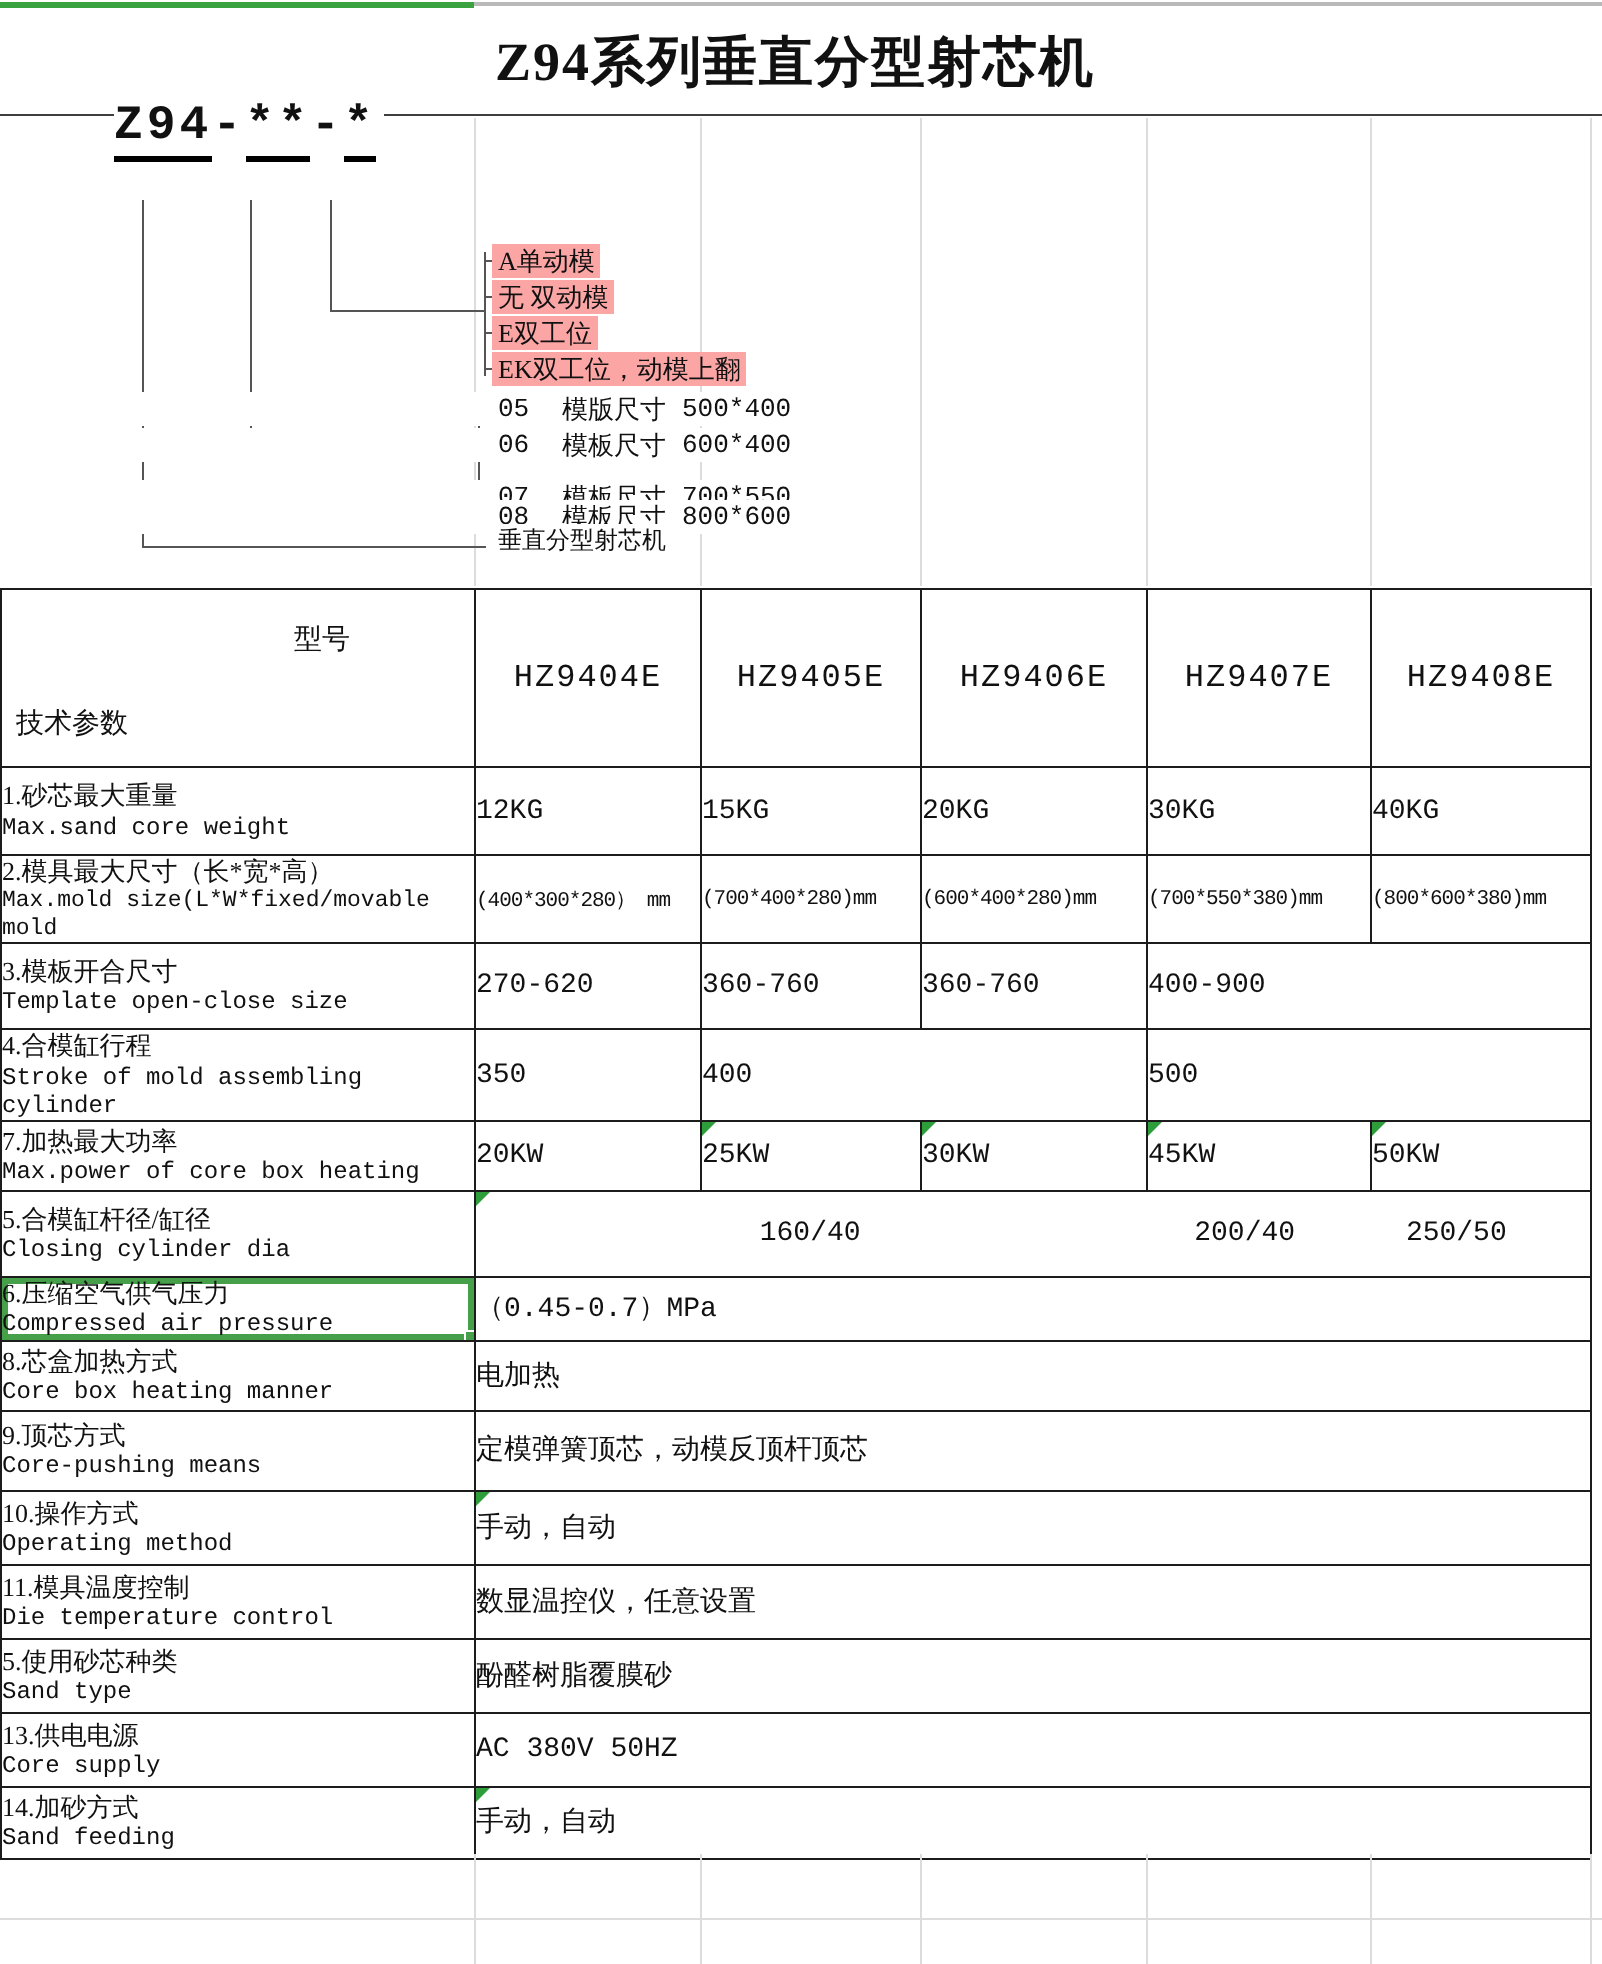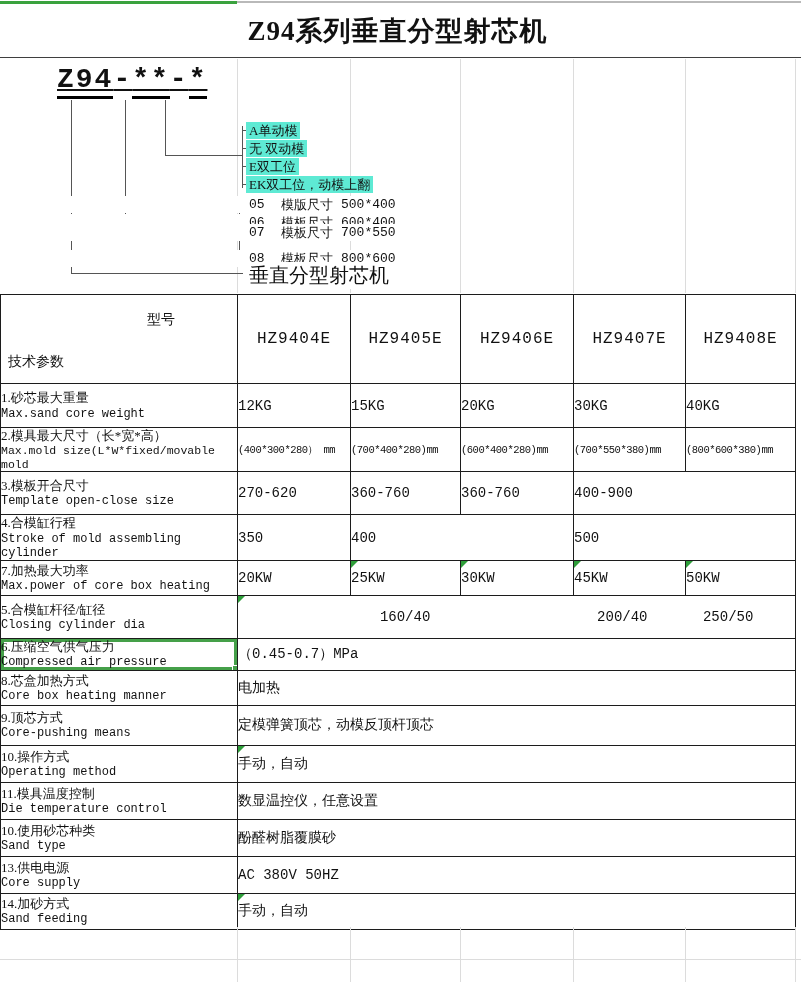--- a/index.html
+++ b/index.html
@@ -12,28 +12,28 @@
   .top-green{position:absolute;left:0;top:1px;width:237px;height:3px;background:#3aa23e;}
   .top-gray{position:absolute;left:237px;top:1px;width:564px;height:2px;background:#b9b9b9;}
   .title-row{position:absolute;left:0;top:4px;width:795px;height:53px;display:flex;align-items:center;justify-content:center;}
   .title{font-size:27px;font-weight:bold;letter-spacing:1px;text-align:right;}
   .title-underline{position:absolute;left:0;top:57px;width:801px;height:1px;background:#3f3f3f;}
   
   .grid-v{position:absolute;width:1px;background:#dcdcdc;}
   .grid-h{position:absolute;height:1px;background:#dcdcdc;}
   
   .dline{position:absolute;background:#555;}
-  .code{position:absolute;left:57px;top:64px;font-size:28px;font-weight:bold;letter-spacing:2px;background:#fff;padding-right:4px;text-decoration:underline;}
+  .code{position:absolute;left:57px;top:50px;font-size:24px;font-weight:bold;letter-spacing:2px;background:#fff;padding-right:4px;}
   .code .u{border-bottom:3px solid #000;padding-bottom:1px;}
-  .d-item{position:absolute;font-size:13px;line-height:17px;background:#5eead4;padding:0 3px;white-space:nowrap;}
+  .d-item{position:absolute;font-size:13px;line-height:17px;background:#fca5a5;padding:0 3px;white-space:nowrap;}
   .d-size-row{position:absolute;font-size:13px;line-height:17px;background:#fff;white-space:nowrap;}
   .d-size-row .c1{position:absolute;left:249px;}
   .d-size-row .c2{position:absolute;left:281px;}
   .d-size-row .c3{position:absolute;left:341px;}
-  .base-label{position:absolute;left:245px;top:262px;font-size:20px;background:#fff;padding:0 4px;}
+  .base-label{position:absolute;left:245px;top:262px;font-size:12px;background:#fff;padding:0 4px;}
   
   table.spec{
     position:absolute;left:0;top:294px;border-collapse:collapse;table-layout:fixed;width:796px;
   }
   table.spec td{
     border:1px solid #1c1c1c;padding:0;vertical-align:middle;overflow:hidden;position:relative;background:#fff;
   }
   td.label-cell{padding:1px 2px 1px 3px;}
   .zh{display:block;font-size:13px;line-height:1.25;}
   .en{display:block;font-size:12px;line-height:1.18;font-family:"Liberation Mono","DejaVu Sans Mono",monospace;}
@@ -98,21 +98,21 @@
   <div class="d-size-row" style="left:0;top:196px;width:420px;height:17px;">
     <span class="c1 mono">05</span>
     <span class="c2">模版尺寸</span>
     <span class="c3 mono">500*400</span>
   </div>
   <div class="d-size-row" style="left:0;top:214px;width:420px;height:17px;">
     <span class="c1 mono">06</span>
     <span class="c2">模板尺寸</span>
     <span class="c3 mono">600*400</span>
   </div>
-  <div class="d-size-row" style="left:0;top:224px;width:420px;height:17px;">
+  <div class="d-size-row" style="left:0;top:240px;width:420px;height:17px;">
     <span class="c1 mono">07</span>
     <span class="c2">模板尺寸</span>
     <span class="c3 mono">700*550</span>
   </div>
   <div class="d-size-row" style="left:0;top:250px;width:420px;height:17px;">
     <span class="c1 mono">08</span>
     <span class="c2">模板尺寸</span>
     <span class="c3 mono">800*600</span>
   </div>
 
@@ -248,21 +248,21 @@
     <tr style="height:37px">
       <td class="label-cell">
         <span class="zh">11.模具温度控制</span>
         <span class="en">Die temperature control</span>
       </td>
       <td class="val" colspan="5" style="font-family:Liberation Serif, serif;">数显温控仪，任意设置</td>
     </tr>
 
     <tr style="height:37px">
       <td class="label-cell">
-        <span class="zh">10.使用砂芯种类</span>
+        <span class="zh">5.使用砂芯种类</span>
         <span class="en">Sand type</span>
       </td>
       <td class="val" colspan="5" style="font-family:'Liberation Serif','DejaVu Serif',serif;">酚醛树脂覆膜砂</td>
     </tr>
 
     <tr style="height:37px">
       <td class="label-cell">
         <span class="zh">13.供电电源</span>
         <span class="en">Core supply</span>
       </td>

